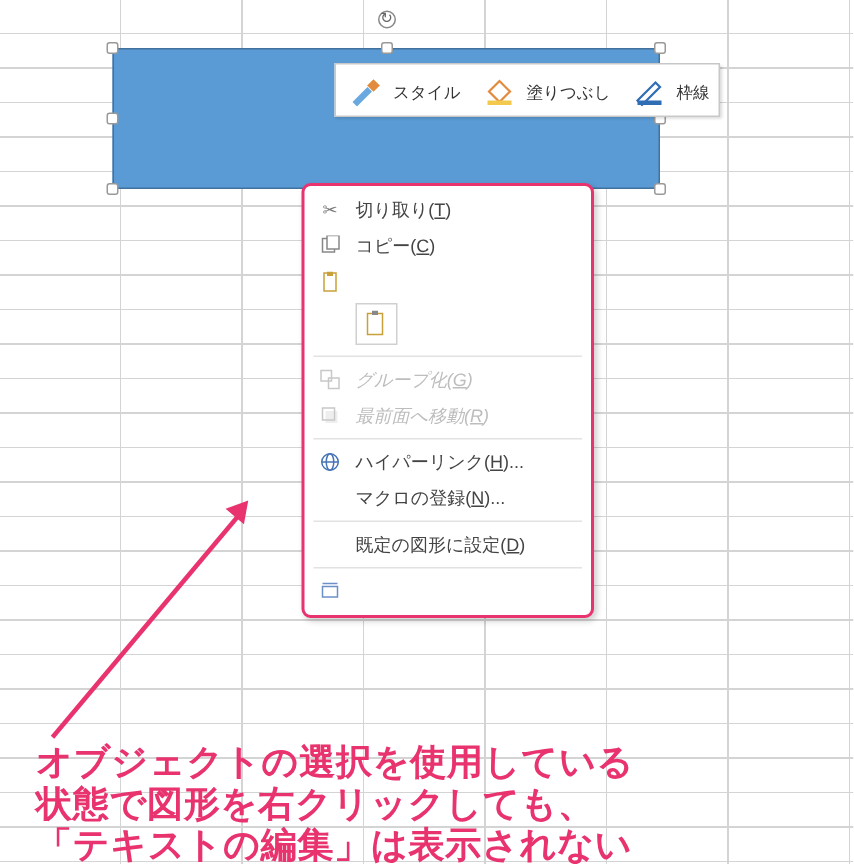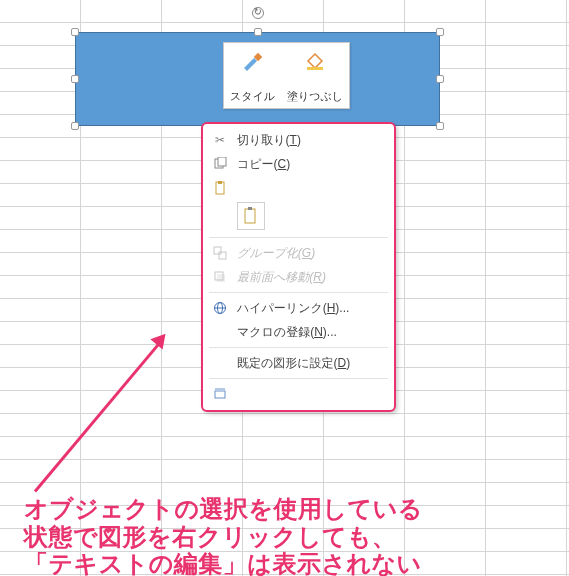--- a/index.html
+++ b/index.html
@@ -62,22 +62,22 @@
     position: absolute;
     left: 223px; top: 42px;
     background: #fff;
     border: 1px solid #c8c8c8;
     display: flex;
     box-shadow: 1px 1px 2px rgba(0,0,0,0.15);
     z-index: 5;
   }
   .minitoolbar .item {
     padding: 6px 6px 4px;
-    display: flex; flex-direction: column; align-items: center;
-    gap: 16px;
+    display: flex; flex-direction: row; align-items: center;
+    gap: 4px;
     min-width: 48px;
     cursor: pointer;
   }
   .minitoolbar .ico {
     width: 28px; height: 24px;
     display: flex; align-items:center; justify-content:center;
   }
   .minitoolbar .lbl { font-size: 11px; color:#333; }
   
   .ctxwrap {
@@ -189,20 +189,29 @@
   </div>
   <div class="item">
     <div class="ico">
       <svg width="24" height="20" viewBox="0 0 24 20">
           <path d="M5 10 L12 3 L19 10 L12 17 Z" fill="none" stroke="#e28a3d" stroke-width="1.5"></path>
           <rect x="4" y="16" width="16" height="3" fill="#f2c94c"></rect>
         </svg>
     </div>
     <div class="lbl">塗りつぶし</div>
   </div>
+  <div class="item">
+    <div class="ico">
+      <svg width="24" height="20" viewBox="0 0 24 20">
+          <path d="M4 16 L16 4 L19 7 L7 19 Z" fill="none" stroke="#2f6db5" stroke-width="1.5"></path>
+          <rect x="4" y="16" width="16" height="3" fill="#2f6db5"></rect>
+        </svg>
+    </div>
+    <div class="lbl">枠線</div>
+  </div>
 </div>
 
 <div class="ctxwrap">
   <div class="ctx-row enabled">
     <span class="ctx-ico">✂</span>
     <span class="ctx-text">切り取り(<u>T</u>)</span>
   </div>
   <div class="ctx-row enabled">
     <span class="ctx-ico">
       <svg width="14" height="14" viewBox="0 0 14 14">

